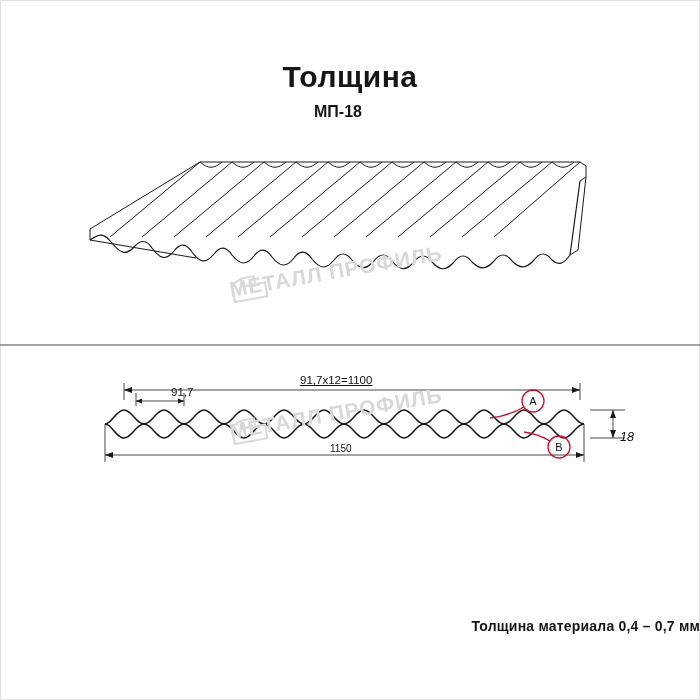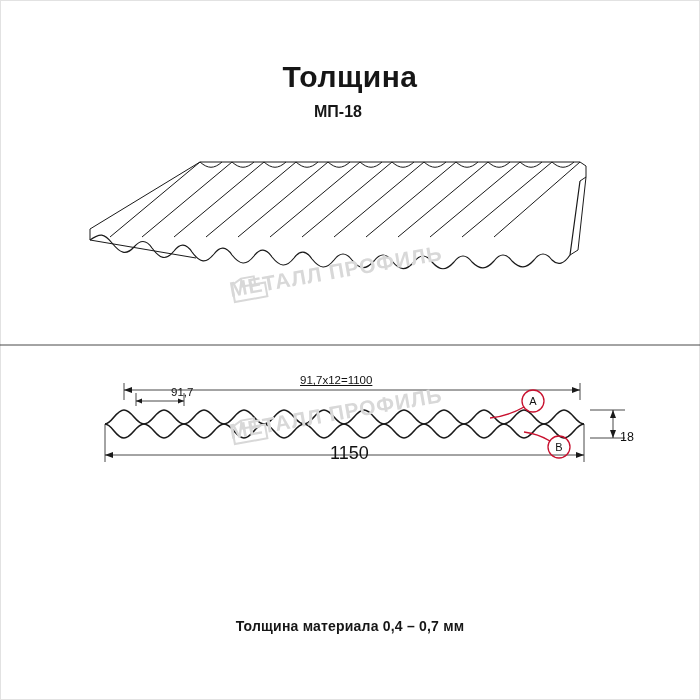--- a/index.html
+++ b/index.html
@@ -41,21 +41,21 @@
     text-align: center;
     font-size: 16px;
     font-weight: bold;
     color: #161616;
   }
   .footer-note {
     position: absolute;
     left: 0;
     top: 618px;
     width: 700px;
-    text-align: center;
+    text-align: right;
     font-size: 14px;
     font-weight: bold;
     color: #161616;
     letter-spacing: 0.2px;
   }
   .dim-label {
     position: absolute;
     font-size: 11.5px;
     color: #111;
     white-space: nowrap;
@@ -257,22 +257,22 @@
     </g>
     <g stroke="#c8102e" stroke-width="1.3" fill="none">
       <circle cx="559" cy="447" r="11"></circle>
       <path d="M550 441 C 540 435, 532 433, 524 432"></path>
     </g>
   </g>
 </svg>
 
 <div class="dim-label" style="left:300px; top:374px;text-decoration:underline;">91,7x12=1100</div>
 <div class="dim-label" style="left:146px; top:386px;margin-left:25px;">91,7</div>
-<div class="dim-label" style="left:330px; top:443px; font-size:18px;">1150</div>
-<div class="dim-label" style="left:620px; top:430px; font-size:12.5px;">18</div>
+<div class="dim-label" style="left:330px; top:443px; font-size:10px;">1150</div>
+<div class="dim-label" style="left:620px; top:430px; font-size:12.5px;font-style:italic;">18</div>
 
 <div class="callout-letter" style="left:523px; top:395px;">A</div>
 <div class="callout-letter" style="left:549px; top:441px;">B</div>
 
 <div class="wm wm-1">
   <svg class="wm-logo" viewBox="0 0 44 30" style="vertical-align:middle;">
     <path d="M3 26 L3 9 L13 4 L26 4 L26 12 L36 12 L36 26 Z" fill="none" stroke="#d8d8d8" stroke-width="2"></path>
     <path d="M13 4 L13 12 L26 12" fill="none" stroke="#d8d8d8" stroke-width="2"></path>
   </svg>
   <span style="vertical-align:middle;">МЕТАЛЛ ПРОФИЛЬ</span>

